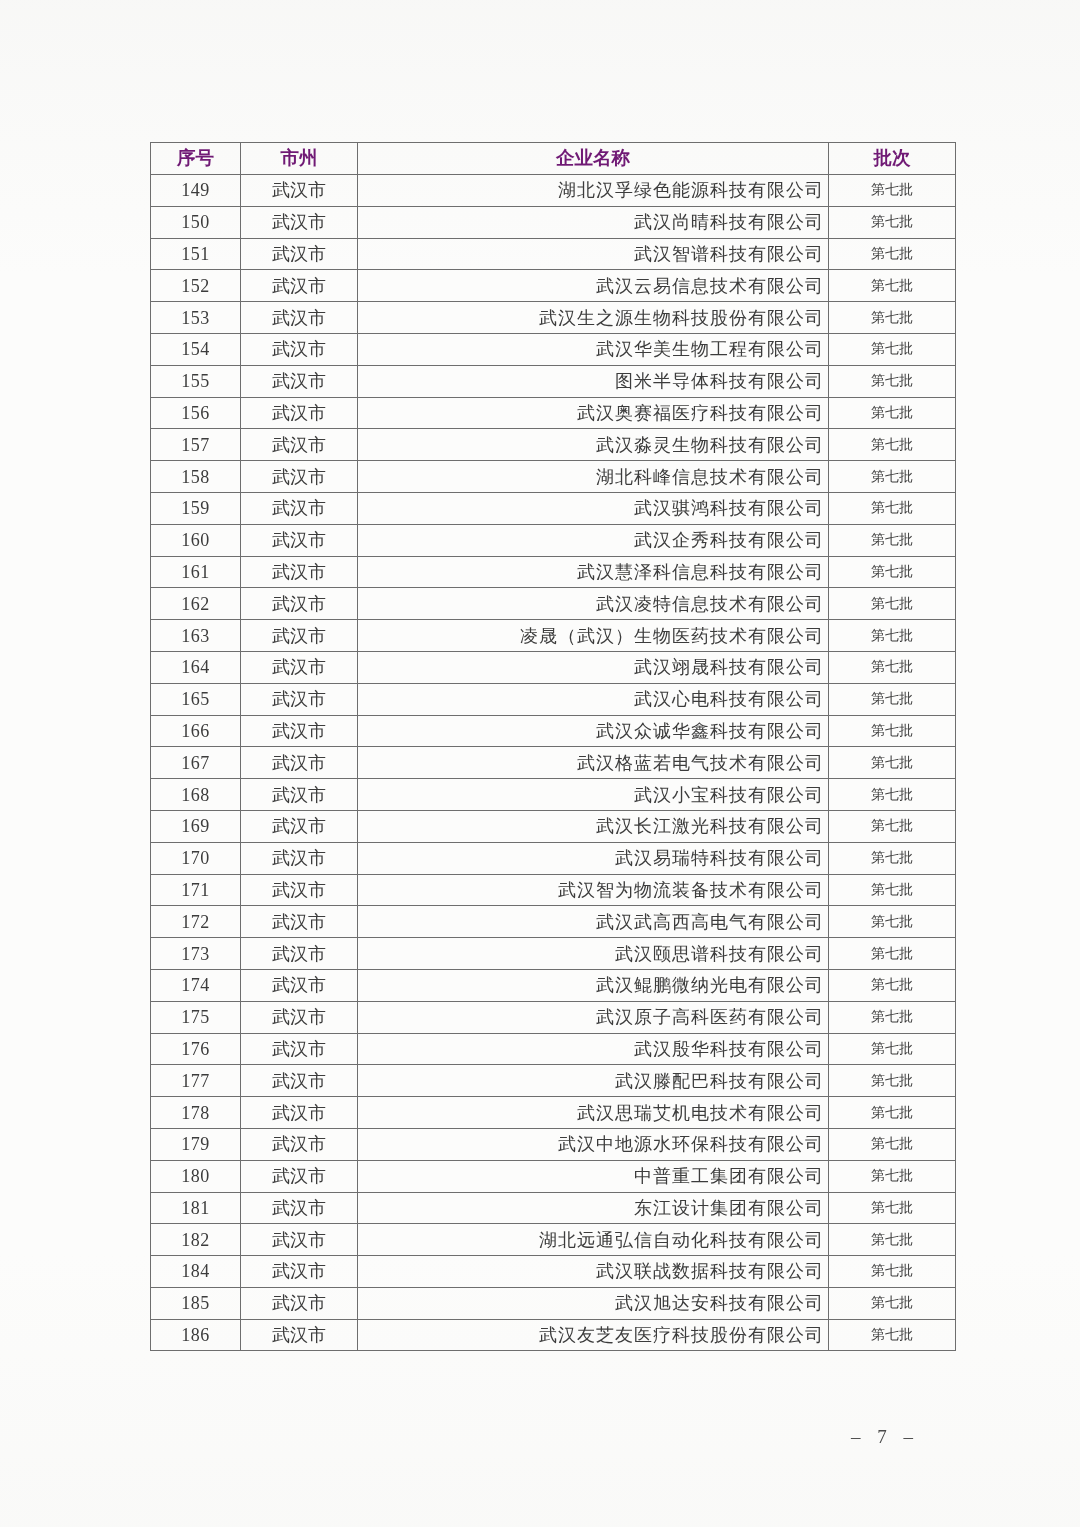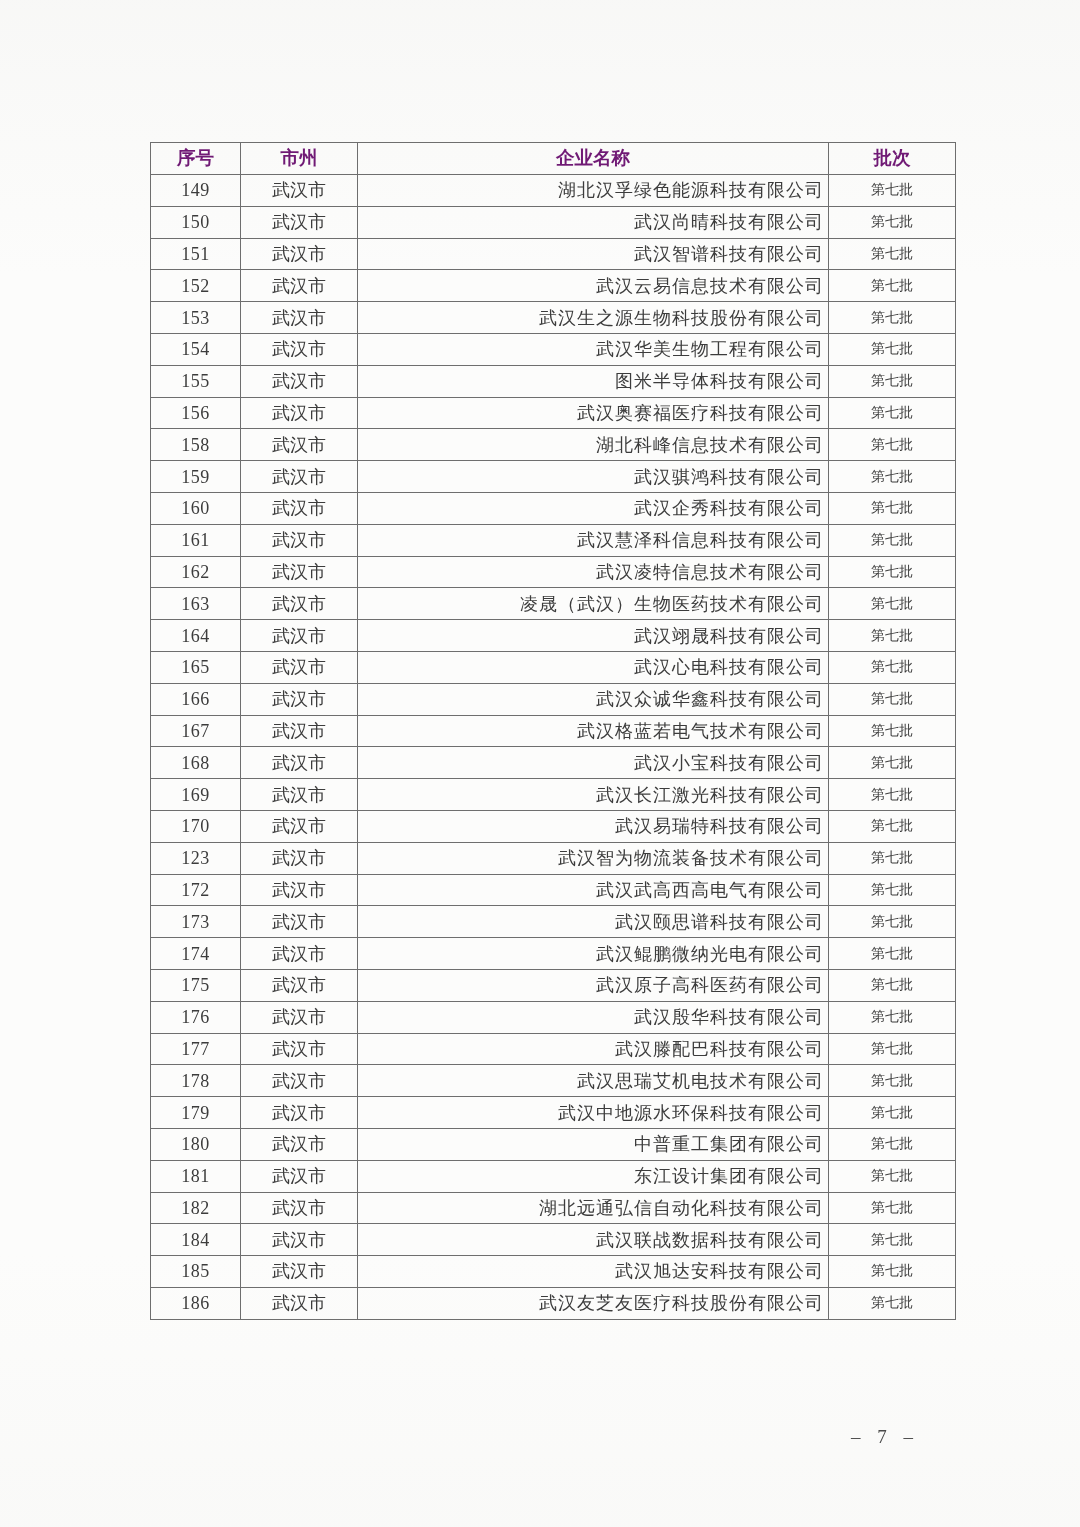--- a/index.html
+++ b/index.html
@@ -139,20 +139,26 @@
         <td data-name="cell-company-name">图米半导体科技有限公司</td>
         <td data-name="cell-batch">第七批</td>
       </tr>
       <tr data-name="table-row">
         <td data-name="cell-serial">156</td>
         <td data-name="cell-city">武汉市</td>
         <td data-name="cell-company-name">武汉奥赛福医疗科技有限公司</td>
         <td data-name="cell-batch">第七批</td>
       </tr>
       <tr data-name="table-row">
+        <td data-name="cell-serial">157</td>
+        <td data-name="cell-city">武汉市</td>
+        <td data-name="cell-company-name">武汉淼灵生物科技有限公司</td>
+        <td data-name="cell-batch">第七批</td>
+      </tr>
+      <tr data-name="table-row">
         <td data-name="cell-serial">158</td>
         <td data-name="cell-city">武汉市</td>
         <td data-name="cell-company-name">湖北科峰信息技术有限公司</td>
         <td data-name="cell-batch">第七批</td>
       </tr>
       <tr data-name="table-row">
         <td data-name="cell-serial">159</td>
         <td data-name="cell-city">武汉市</td>
         <td data-name="cell-company-name">武汉骐鸿科技有限公司</td>
         <td data-name="cell-batch">第七批</td>
@@ -217,21 +223,21 @@
         <td data-name="cell-company-name">武汉长江激光科技有限公司</td>
         <td data-name="cell-batch">第七批</td>
       </tr>
       <tr data-name="table-row">
         <td data-name="cell-serial">170</td>
         <td data-name="cell-city">武汉市</td>
         <td data-name="cell-company-name">武汉易瑞特科技有限公司</td>
         <td data-name="cell-batch">第七批</td>
       </tr>
       <tr data-name="table-row">
-        <td data-name="cell-serial">123</td>
+        <td data-name="cell-serial">171</td>
         <td data-name="cell-city">武汉市</td>
         <td data-name="cell-company-name">武汉智为物流装备技术有限公司</td>
         <td data-name="cell-batch">第七批</td>
       </tr>
       <tr data-name="table-row">
         <td data-name="cell-serial">172</td>
         <td data-name="cell-city">武汉市</td>
         <td data-name="cell-company-name">武汉武高西高电气有限公司</td>
         <td data-name="cell-batch">第七批</td>
       </tr>

